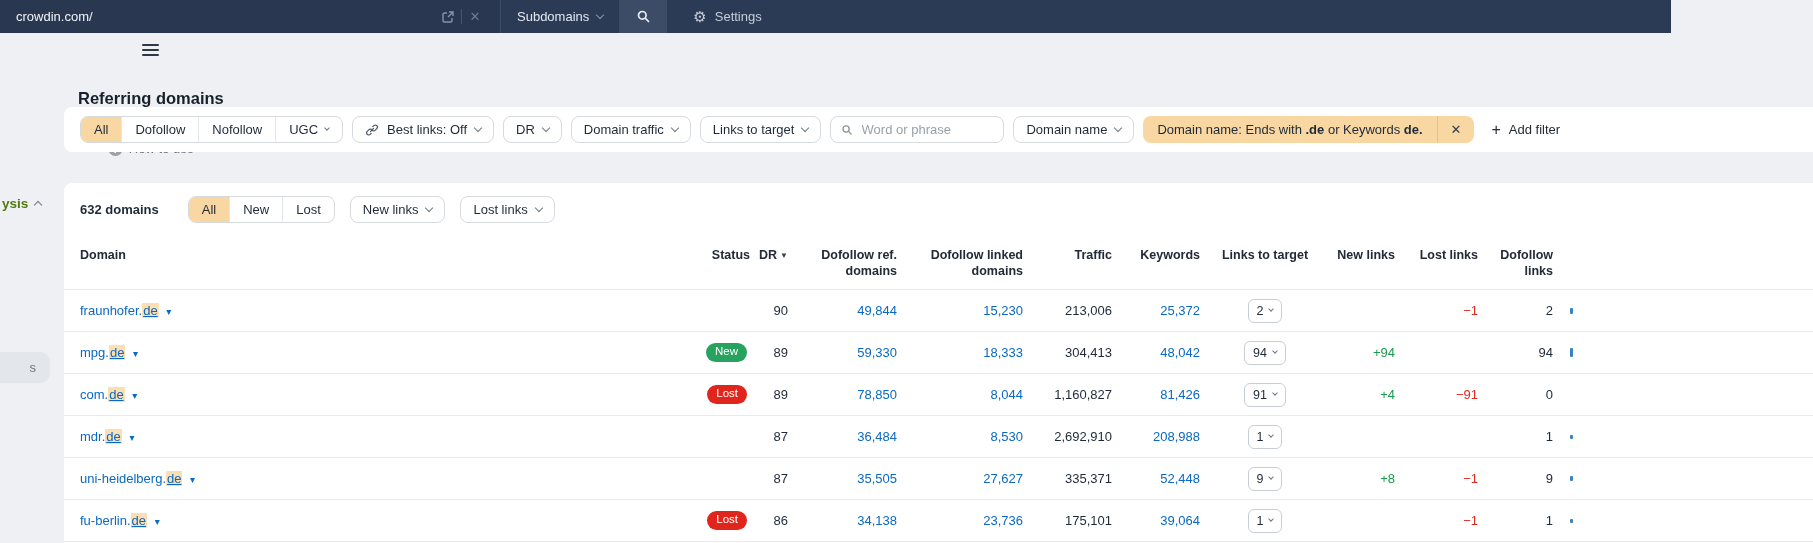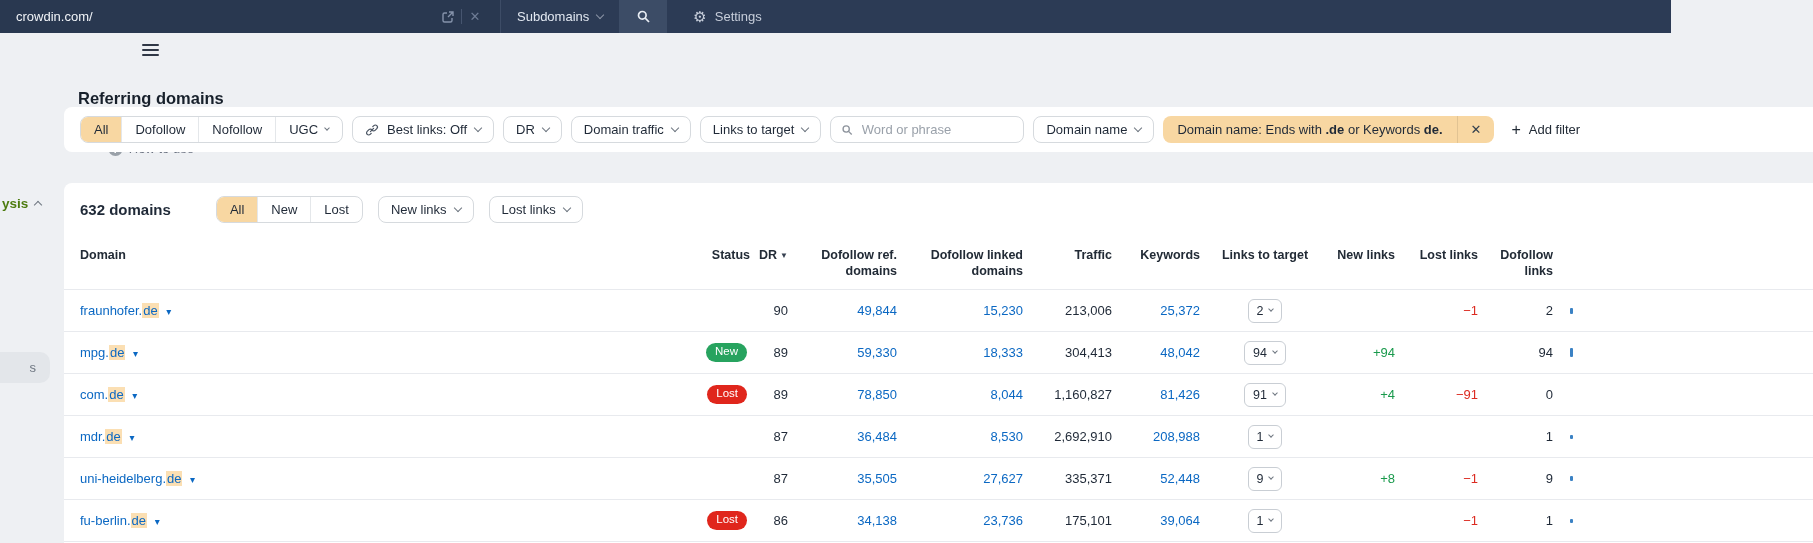--- a/index.html
+++ b/index.html
@@ -41,46 +41,46 @@
   .rail-pill{position:absolute;top:352px;left:0;width:50px;height:31px;background:#e3e6ea;border-radius:0 10px 10px 0;display:flex;align-items:center;justify-content:flex-end;padding-right:14px;color:#6e7681;cursor:pointer;}
   
   .panel1{position:absolute;top:107px;left:64px;width:1749px;height:45px;background:#fff;border-radius:8px 0 0 8px;display:flex;align-items:center;gap:9px;padding:0 16px;}
   .panel2{position:absolute;top:183px;left:64px;width:1749px;height:360px;background:#fff;border-radius:8px 0 0 0;}
   
   .seg{display:inline-flex;border:1px solid var(--border);border-radius:8px;background:#fff;overflow:hidden;height:27px;align-items:stretch;}
   .seg .it{display:flex;align-items:center;gap:7px;padding:0 13px;border-left:1px solid #e4e7ea;cursor:pointer;color:var(--dark);}
   .seg .it:first-child{border-left:none;}
   .seg .it.sel{background:var(--accent);}
   .btn{display:inline-flex;align-items:center;gap:8px;height:27px;padding:0 12px;border:1px solid var(--border);border-radius:8px;background:#fff;color:var(--dark);cursor:pointer;white-space:nowrap;}
-  .finput{display:inline-flex;align-items:center;gap:8px;height:27px;width:194px;padding:0 10px;border:1px solid var(--border);border-radius:8px;background:#fff;}
+  .finput{display:inline-flex;align-items:center;gap:8px;height:27px;width:174px;padding:0 10px;border:1px solid var(--border);border-radius:8px;background:#fff;}
   .finput input{border:none;outline:none;width:100%;font:13px "Liberation Sans","DejaVu Sans",sans-serif;color:var(--dark);}
   .finput input::placeholder{color:#9aa1aa;}
   .chip{display:inline-flex;align-items:stretch;height:27px;background:var(--accent);border-radius:8px;overflow:hidden;}
   .chip .lbl{display:flex;align-items:center;padding:0 14px;white-space:pre;}
   .chip b{font-weight:700;}
   .chip .x{display:flex;align-items:center;padding:0 13px;border-left:1px solid rgba(0,0,0,.09);cursor:pointer;font-size:13px;color:#33404e;}
   .addf{display:inline-flex;align-items:center;gap:8px;margin-left:8px;cursor:pointer;color:#222b36;}
   .addf .plus{font-size:16px;font-weight:500;line-height:1;}
   
   .toolbar{height:52px;display:flex;align-items:center;gap:15px;padding:0 16px;}
-  .count{font-weight:700;font-size:15px;margin-right:30px;}
+  .count{font-weight:700;font-size:13px;margin-right:14px;}
   
   .tgrid{display:grid;grid-template-columns:595px 80px 38px 109px 126px 89px 88px 125px 70px 83px 75px 1fr;padding-left:16px;align-items:center;}
   .thead{height:55px;align-items:start;padding-top:13px;border-bottom:1px solid var(--row-border);font-weight:700;font-size:12.5px;color:#222b36;}
   .thead .hc{padding-right:5px;line-height:1.25;}
   .h-right{text-align:right;}
   .h-center{text-align:center;}
   .sorticon{font-size:8px;margin-left:3px;vertical-align:1px;color:#374151;}
   .tr{height:42px;border-bottom:1px solid var(--row-border);}
   .td{padding-right:5px;}
   .c-num{text-align:right;}
   .c-status{text-align:right;padding-right:8px;}
   .c-ltt{text-align:center;}
   .dlink{color:var(--link);text-decoration:none;cursor:pointer;}
-  .dlink mark{background:#fbdfb3;color:var(--link);padding:0 1px;}
+  .dlink mark{background:#fbdfb3;color:var(--link);padding:0 1px;text-decoration:underline;}
   .dcaret{color:var(--link);font-size:10px;margin-left:4px;cursor:pointer;}
   .nlink{color:var(--link);text-decoration:none;cursor:pointer;}
   .dark{color:var(--dark);}
   .green{color:var(--green);}
   .red{color:var(--red);}
   .badge{display:inline-block;padding:3px 9px 4px;border-radius:20px;color:#fff;font-size:11.5px;line-height:1;}
   .badge.new{background:var(--badge-new);}
   .badge.lost{background:var(--badge-lost);}
   .mini-dd{display:inline-flex;align-items:center;gap:6px;height:24px;padding:0 8px;border:1px solid #c9ced4;border-radius:6px;background:#fff;font:12.5px "Liberation Sans","DejaVu Sans",sans-serif;color:var(--dark);cursor:pointer;}
   .c-bar{display:flex;align-items:center;padding-left:12px;}

